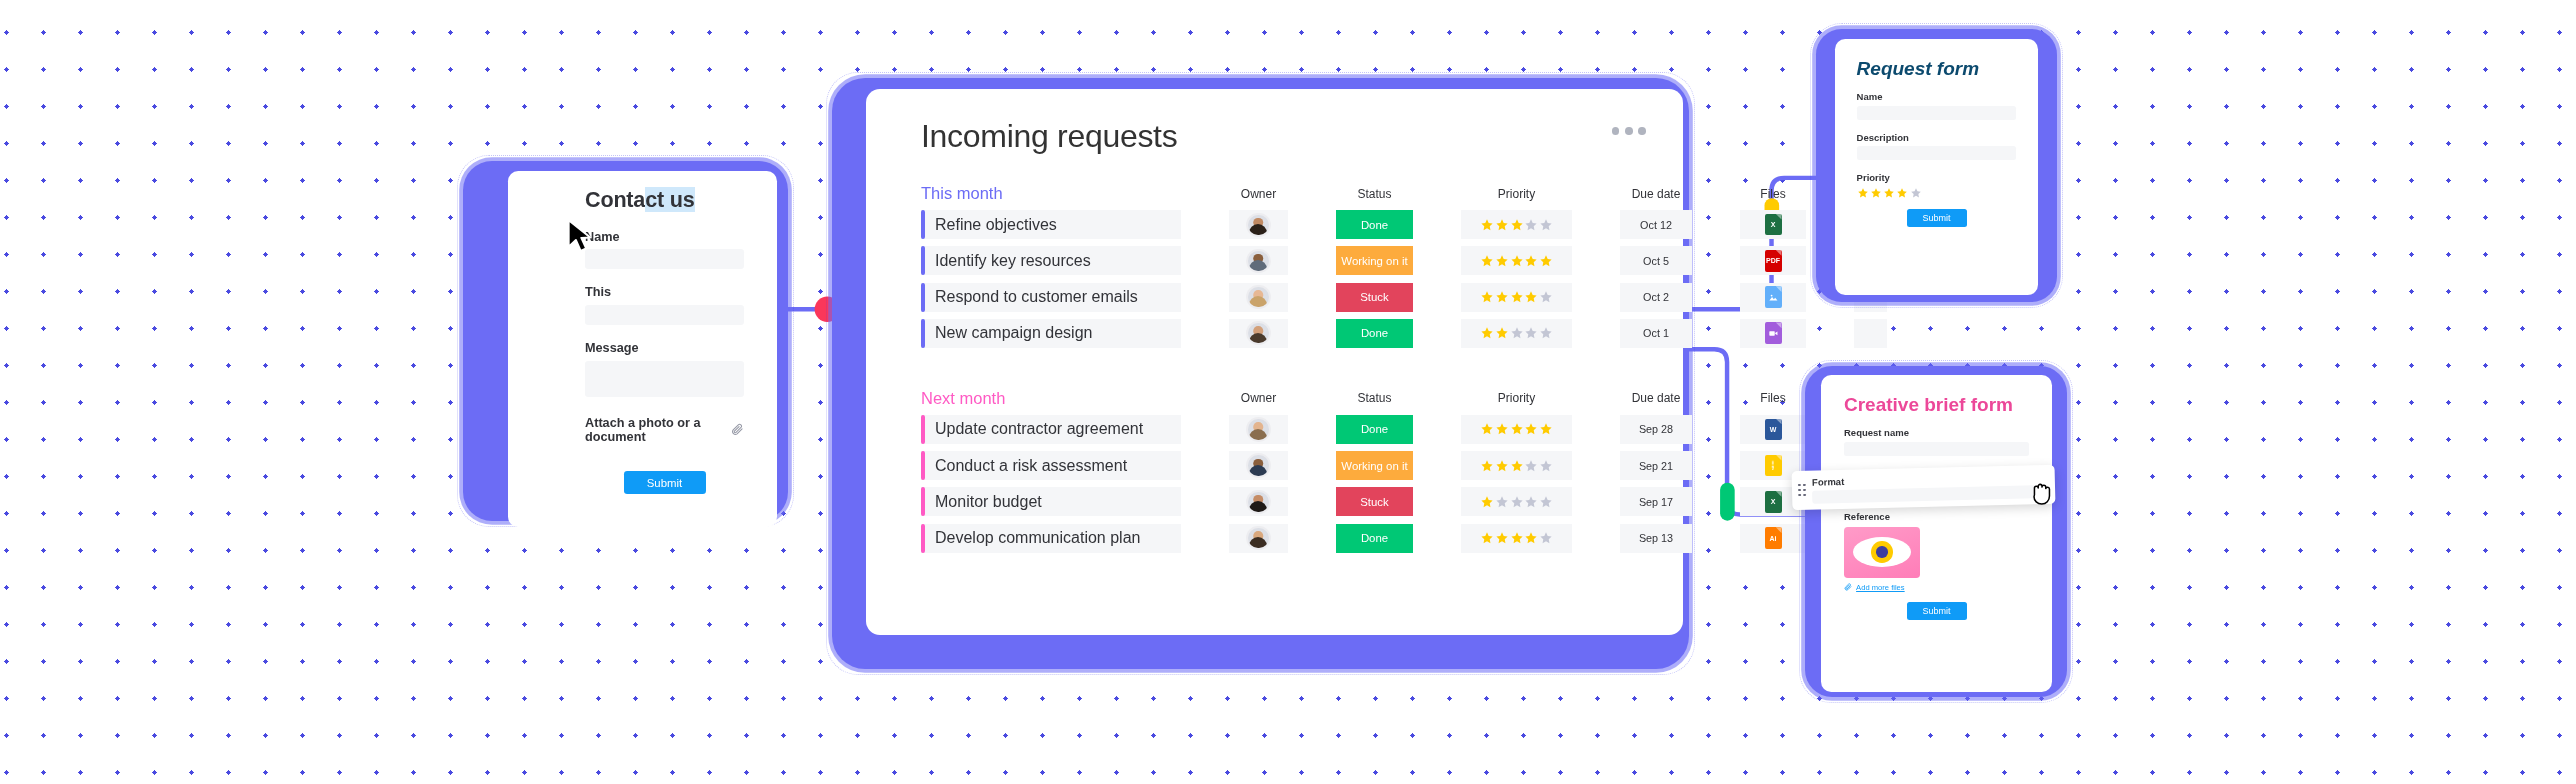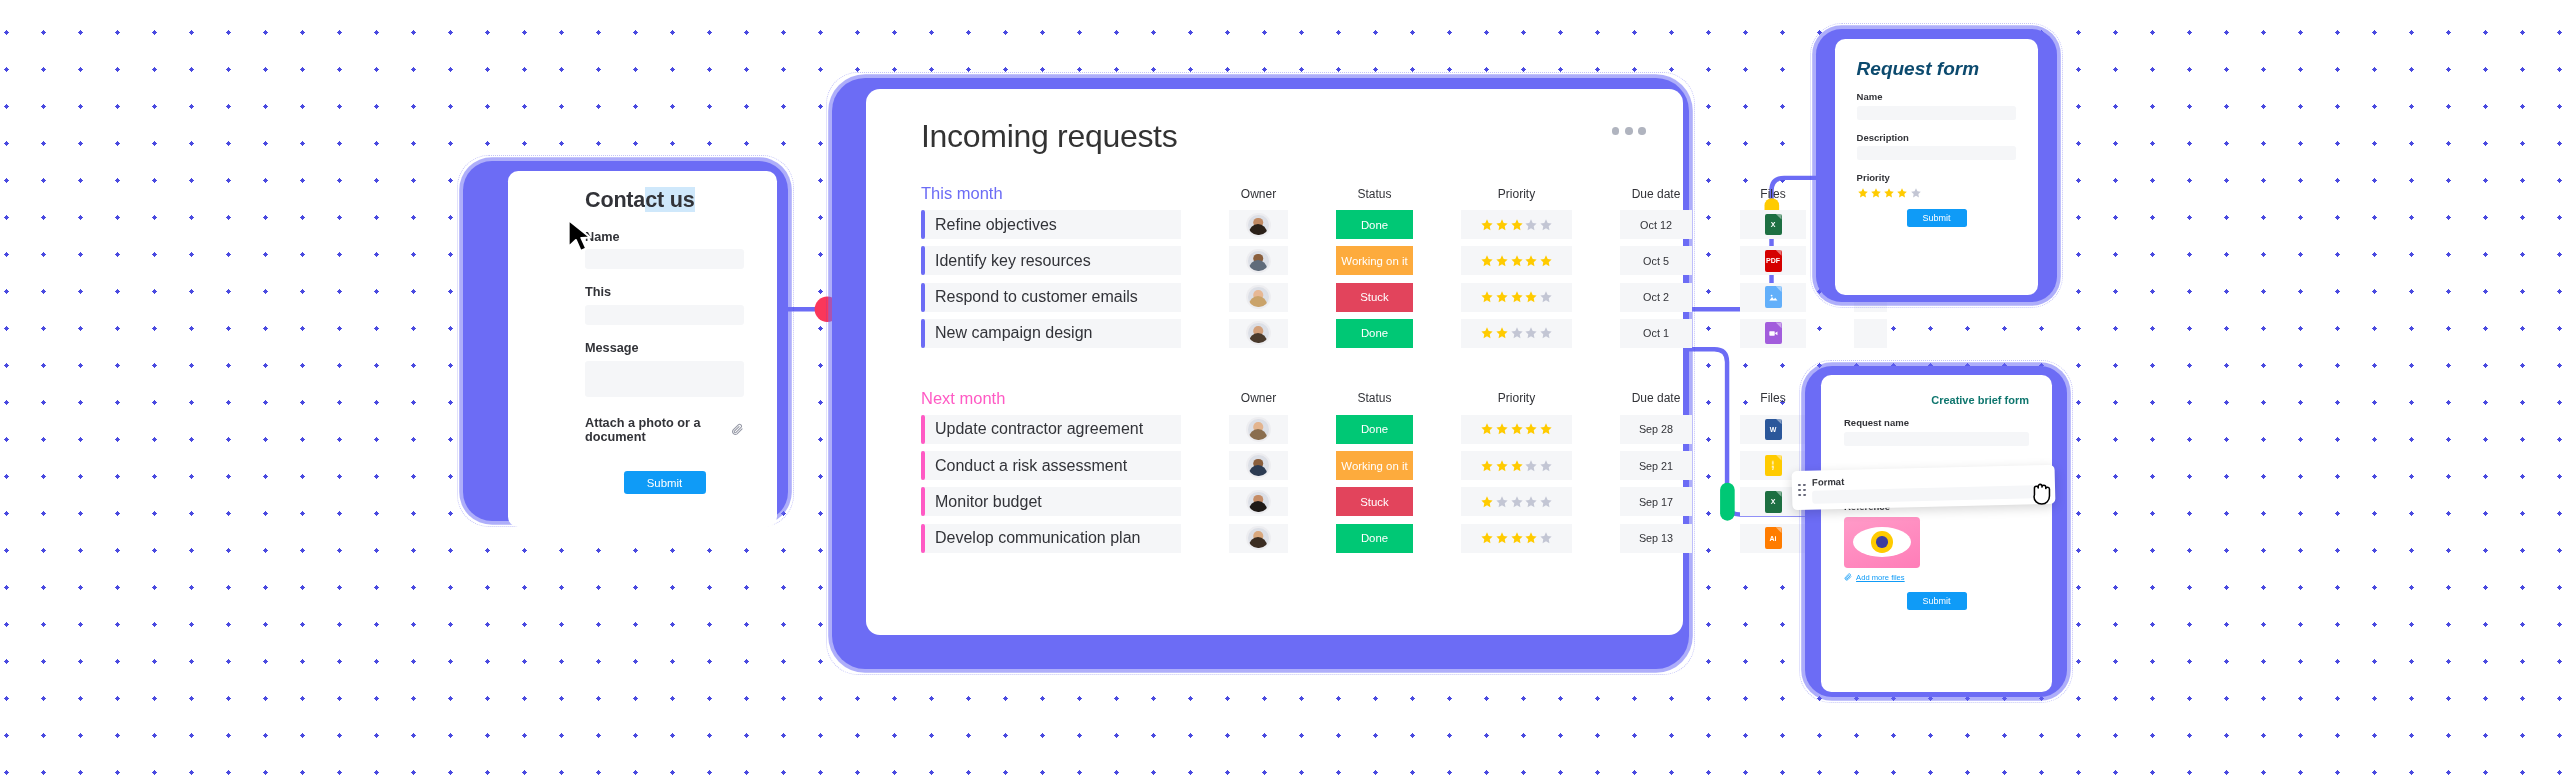--- a/index.html
+++ b/index.html
@@ -189,21 +189,21 @@
     display: block; margin: 10.8px auto 0 auto;
     background: #0f9bf7; color: #fff; border: none; border-radius: 2.5px;
     font-family: "Liberation Sans", sans-serif;
     font-size: 9px; padding: 3.8px 0; width: 60px; cursor: pointer;
   }
 
   
   #brief-frame { left: 1805px; top: 366px; width: 262px; height: 331px; border-radius: 27px; }
   #brief-sheet { left: 1821px; top: 375px; width: 231px; height: 317px; border-radius: 10.2px; }
   .brief-inner { padding: 19px 23px 0 23px; }
-  .brief-title { font-size: 11px; font-weight: bold; color: #0f766e; text-align: right; }
+  .brief-title { font-size: 19px; font-weight: bold; color: #ec4899; }
   .ref-thumb {
     width: 76px; height: 51px; border-radius: 3.8px; margin-top: 4.4px;
     background: linear-gradient(160deg,#FF9BC8 0%, #FF7DB8 100%);
     display: flex; align-items: center; justify-content: center;
   }
   .eye-outer {
     width: 58px; height: 30.5px; background: #fff;
     border-radius: 50% / 50%;
     display: flex; align-items: center; justify-content: center;
   }

